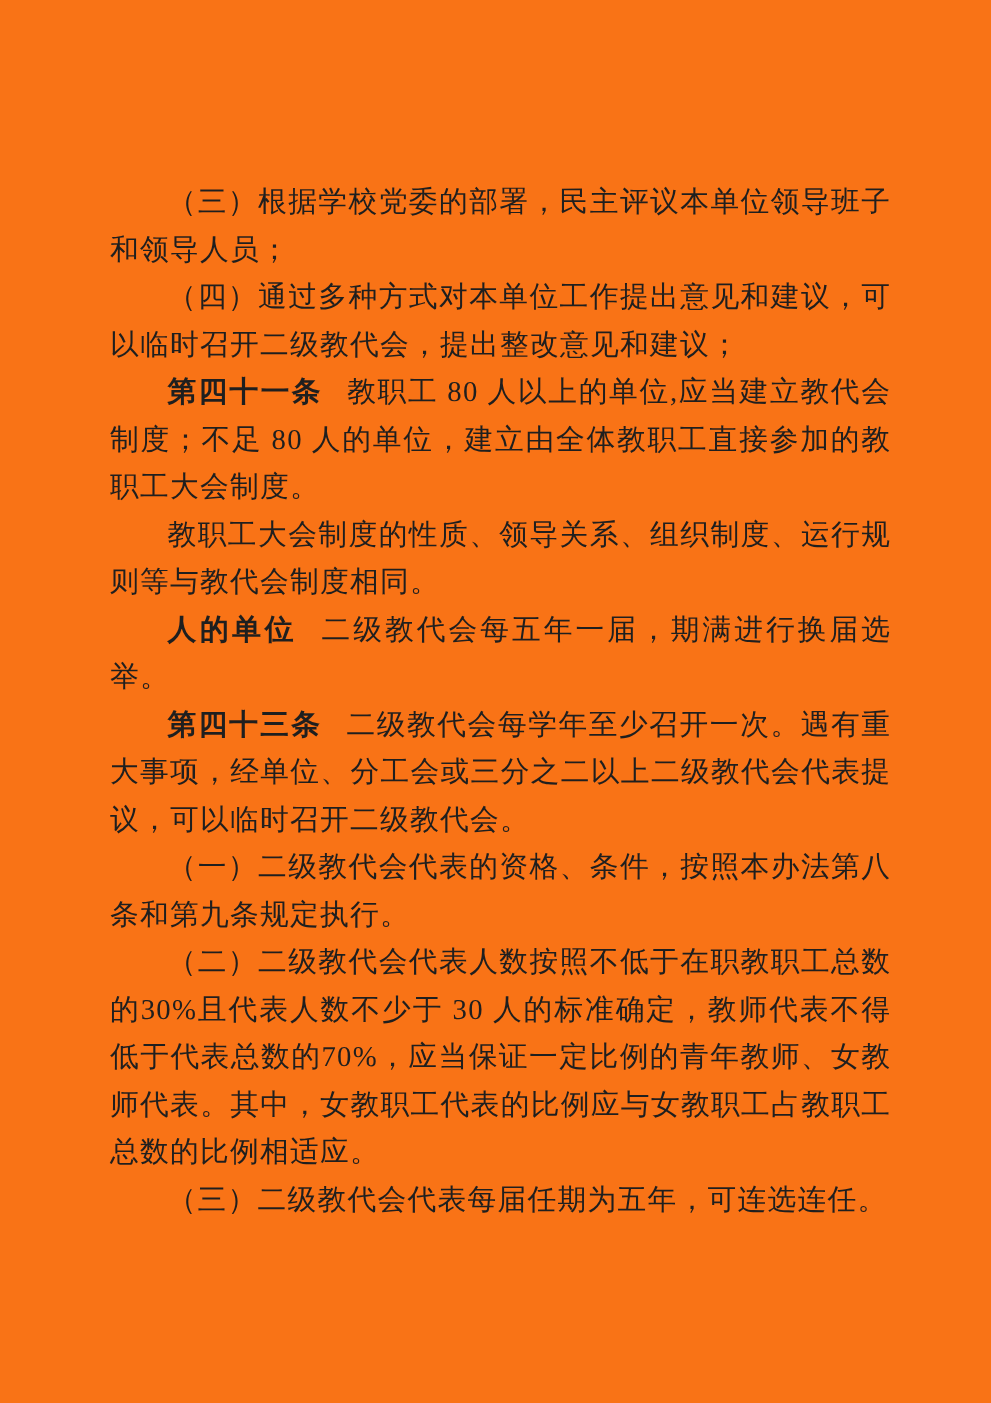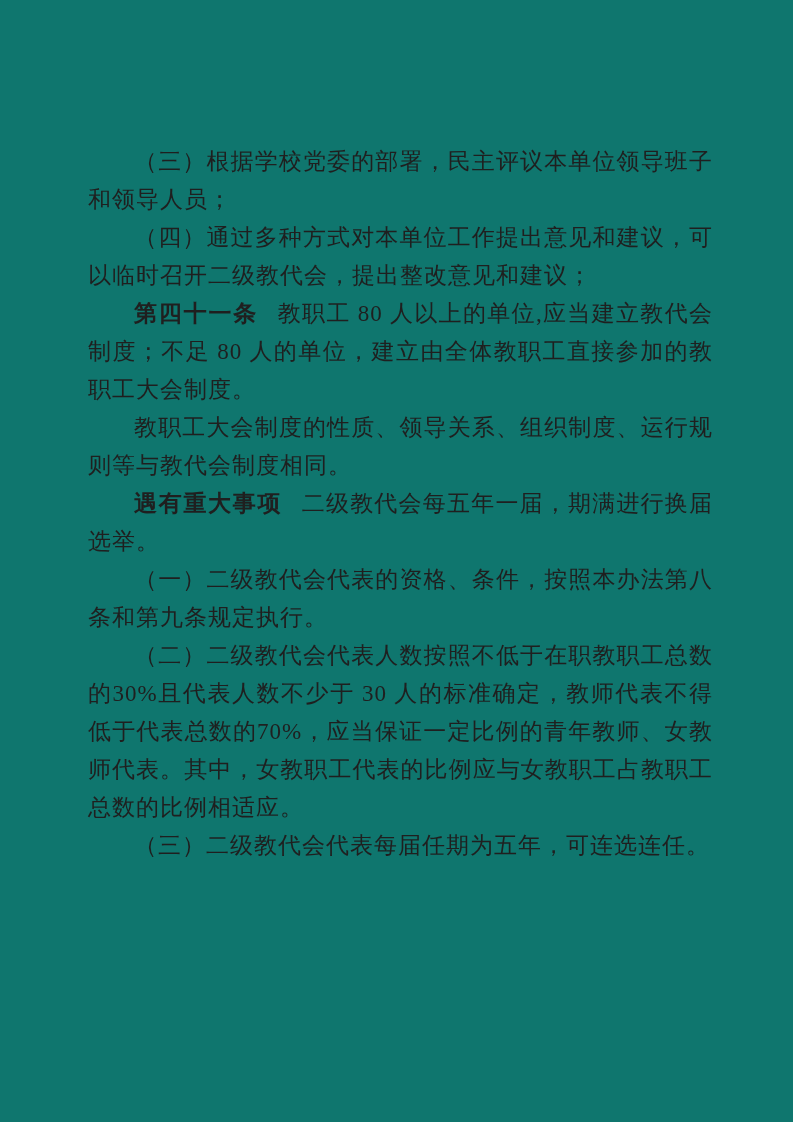--- a/index.html
+++ b/index.html
@@ -4,21 +4,21 @@
 <style>
   html, body {
     margin: 0;
     padding: 0;
     background: #ffffff;
   }
   .page {
     position: relative;
     width: 793px;
     height: 1122px;
-    background: #0f766e;
+    background: #f97316;
     overflow: hidden;
     font-family: "Liberation Serif", serif;
   }
   .content {
     position: absolute;
     left: 88px;
     top: 143px;
     width: 625px;
     color: #1f1f1f;
     font-size: 23px;
@@ -47,22 +47,23 @@
 
     <p><span>（三）根据学校党委的部署，民主评议本单位领导班子和领导人员；</span></p>
 
     <p><span>（四）通过多种方式对本单位工作提出意见和建议，可以临时召开二级教代会，提出整改意见和建议；</span></p>
 
 
     <p><span class="term">第四十一条</span><span>教职工 80 人以上的单位,应当建立教代会制度；不足 80 人的单位，建立由全体教职工直接参加的教职工大会制度。</span></p>
 
     <p><span>教职工大会制度的性质、领导关系、组织制度、运行规则等与教代会制度相同。</span></p>
 
-    <p><span class="term">遇有重大事项</span><span>二级教代会每五年一届，期满进行换届选举。</span></p>
+    <p><span class="term">人的单位</span><span>二级教代会每五年一届，期满进行换届选举。</span></p>
 
+    <p><span class="term">第四十三条</span><span>二级教代会每学年至少召开一次。遇有重大事项，经单位、分工会或三分之二以上二级教代会代表提议，可以临时召开二级教代会。</span></p>
 
 
     <p><span>（一）二级教代会代表的资格、条件，按照本办法第八条和第九条规定执行。</span></p>
 
     <p><span>（二）二级教代会代表人数按照不低于在职教职工总数的30%且代表人数不少于 30 人的标准确定，教师代表不得低于代表总数的70%，应当保证一定比例的青年教师、女教师代表。其中，女教职工代表的比例应与女教职工占教职工总数的比例相适应。</span></p>
 
     <p><span>（三）二级教代会代表每届任期为五年，可连选连任。</span></p>
 
   </div>
 </div>

